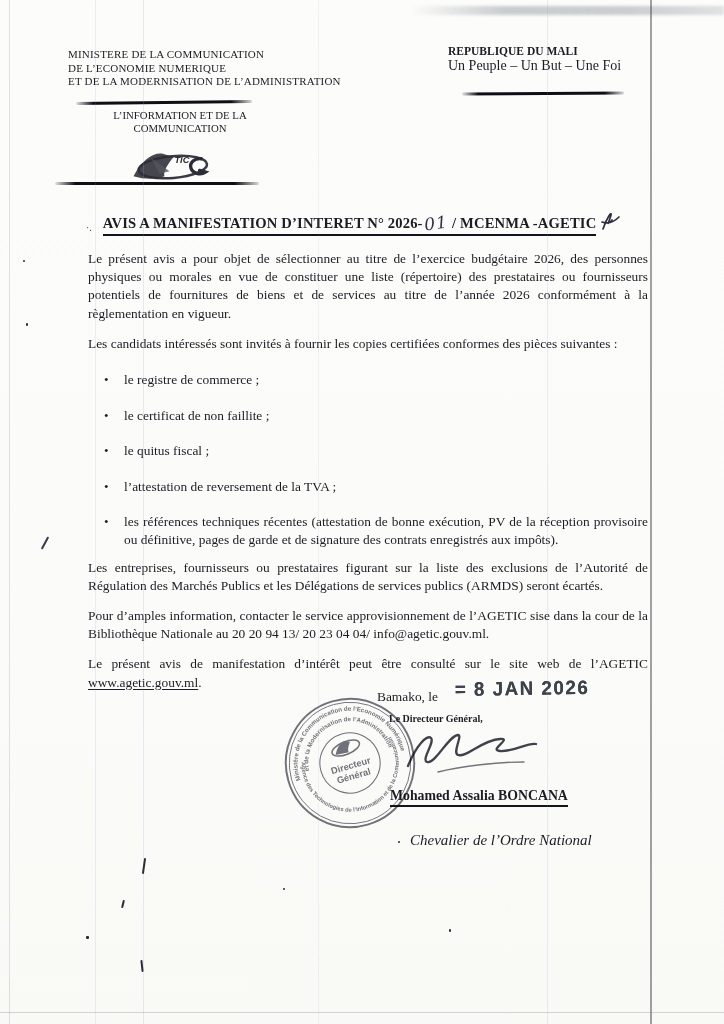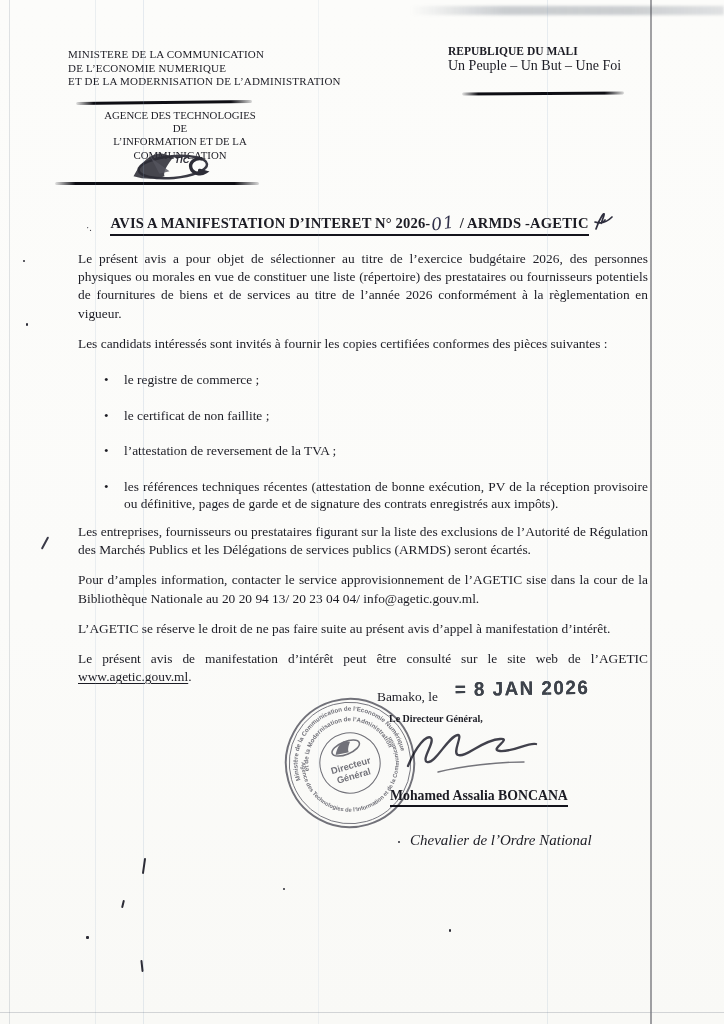--- a/index.html
+++ b/index.html
@@ -22,21 +22,21 @@
   .logo{position:absolute;left:126px;top:146px;width:92px;height:38px;}
   .rule-logo{left:55px;top:182px;width:204px;height:2.6px;}
   
   .title-row{position:absolute;left:62px;top:212px;width:600px;text-align:center;font-size:14.6px;font-weight:bold;letter-spacing:.15px;white-space:nowrap;}
   .title-underline{border-bottom:2.2px solid #14141c;padding-bottom:2px;display:inline-block;}
   .hand-num{display:inline-block;font-family:"DejaVu Serif",serif;font-style:italic;font-weight:400;font-size:17px;color:#30304a;transform:rotate(-7deg) translateY(1px);letter-spacing:1px;padding:0 1px;}
   .title-dot{position:absolute;left:86px;top:222px;font-size:10px;color:#3a3a44;}
   .paraph{display:inline-block;vertical-align:middle;margin-left:3px;transform:translateY(-4px);}
   
   .body-flow{position:absolute;left:78px;top:250px;width:570px;font-size:13.4px;line-height:18.2px;text-align:justify;}
-  .body-flow p{margin:0 0 12px 0;}
+  .body-flow p{margin:0 0 12px 10px;}
   ul.docs{list-style:none;margin:5px 0 10px 0;padding:0 0 0 26px;}
   ul.docs li{position:relative;padding-left:20px;line-height:17.6px;text-align:justify;margin-top:18px;}
   ul.docs li::before{content:"•";position:absolute;left:0;top:0;font-size:13px;}
   .link-underline{text-decoration:underline;text-underline-offset:2px;}
   
   .place-line{position:absolute;left:377px;top:689px;font-size:13.4px;}
   .date-stamp{
     position:absolute;left:452px;top:677px;
     font-family:"Liberation Sans","DejaVu Sans",sans-serif;font-weight:700;font-size:19.5px;
     color:#3e434b;letter-spacing:1.6px;transform:scaleX(.96) rotate(-.8deg);
@@ -72,53 +72,52 @@
   </div>
   <div class="rule rule-ministry"></div>
 
   <div class="republic">
     <div class="rep-title">REPUBLIQUE DU MALI</div>
     <div class="rep-motto">Un Peuple – Un But – Une Foi</div>
   </div>
   <div class="rule rule-republic"></div>
 
   <div class="agency">
-    <div>AGENCE DES TECHNOLOGIES DE</div>
     <div>L’INFORMATION ET DE LA</div>
     <div>COMMUNICATION</div>
   </div>
 
   <svg class="logo" viewBox="0 0 110 45" aria-hidden="true">
     <ellipse cx="56" cy="25" rx="41" ry="13" fill="none" stroke="#3a3a44" stroke-width="3" transform="rotate(-5 56 25)"></ellipse>
     <path d="M9,36 C19,16 33,7 44,9 L57,13 C50,21 44,31 46,36 C37,40 22,40 9,36 Z" fill="#2c2c36" opacity="0.88"></path>
     <path d="M30,14 L52,30 L40,33 Z" fill="#55555f" opacity="0.8"></path>
     <path d="M90,15 a11,9 0 1 0 5,16 l-7,-2" fill="none" stroke="#2c2c36" stroke-width="4" stroke-linecap="round"></path>
     <text x="58" y="20" font-size="11" font-weight="bold" font-style="italic" font-family="Liberation Sans,sans-serif" fill="#2c2c36">TIC</text>
   </svg>
   <div class="rule rule-logo"></div>
 
   <div class="title-dot">·.</div>
   <div class="title-row">
-    <span class="title-underline"><span>AVIS A MANIFESTATION D’INTERET N° 2026-</span><span class="hand-num">01</span><span> / ARMDS -AGETIC</span></span><svg class="paraph" width="22" height="24" viewBox="0 0 22 24">
+    <span class="title-underline"><span>AVIS A MANIFESTATION D’INTERET N° 2026-</span><span class="hand-num">01</span><span> / MCENMA -AGETIC</span></span><svg class="paraph" width="22" height="24" viewBox="0 0 22 24">
         <path d="M4,20 C8,8 13,2 12,6 C11,11 6,19 13,11 M3,13 C9,15 15,13 20,8" fill="none" stroke="#2e2e3e" stroke-width="1.7" stroke-linecap="round"></path>
       </svg>
   </div>
 
   <div class="body-flow">
     <p>Le présent avis a pour objet de sélectionner au titre de l’exercice budgétaire 2026, des personnes physiques ou morales en vue de constituer une liste (répertoire) des prestataires ou fournisseurs potentiels de fournitures de biens et de services au titre de l’année 2026 conformément à la règlementation en vigueur.</p>
     <p>Les candidats intéressés sont invités à fournir les copies certifiées conformes des pièces suivantes :</p>
     <ul class="docs">
       <li>le registre de commerce ;</li>
       <li>le certificat de non faillite ;</li>
+      <li>le quitus fiscal ;</li>
       <li>l’attestation de reversement de la TVA ;</li>
       <li>les références techniques récentes (attestation de bonne exécution, PV de la réception provisoire ou définitive, pages de garde et de signature des contrats enregistrés aux impôts).</li>
     </ul>
     <p>Les entreprises, fournisseurs ou prestataires figurant sur la liste des exclusions de l’Autorité de Régulation des Marchés Publics et les Délégations de services publics (ARMDS) seront écartés.</p>
     <p>Pour d’amples information, contacter le service approvisionnement de l’AGETIC sise dans la cour de la Bibliothèque Nationale au 20 20 94 13/ 20 23 04 04/ info@agetic.gouv.ml.</p>
-    <p>L’AGETIC se réserve le droit de ne pas faire suite au présent avis d’appel à manifestation d’intérêt.</p>
     <p><span>Le présent avis de manifestation d’intérêt peut être consulté sur le site web de l’AGETIC </span><span class="link-underline">www.agetic.gouv.ml</span><span>.</span></p>
   </div>
 
   <div class="place-line">Bamako, le</div>
   <div class="date-stamp">= 8 JAN 2026</div>
   <div class="role-line">Le Directeur Général,</div>
 
   <svg class="sig" viewBox="0 0 140 62">
     <path d="M6,44 C14,24 25,12 29,16 C33,20 19,38 25,40 C33,43 46,14 56,13 C61,13 50,31 56,33 C64,36 80,18 98,17 C111,16 86,28 98,29 C112,30 126,20 134,22" fill="none" stroke="#2c2c38" stroke-width="2.3" stroke-linecap="round" opacity="0.9"></path>
     <path d="M36,50 C60,44 96,40 122,40" fill="none" stroke="#2c2c38" stroke-width="1.4" stroke-linecap="round" opacity="0.65"></path>

